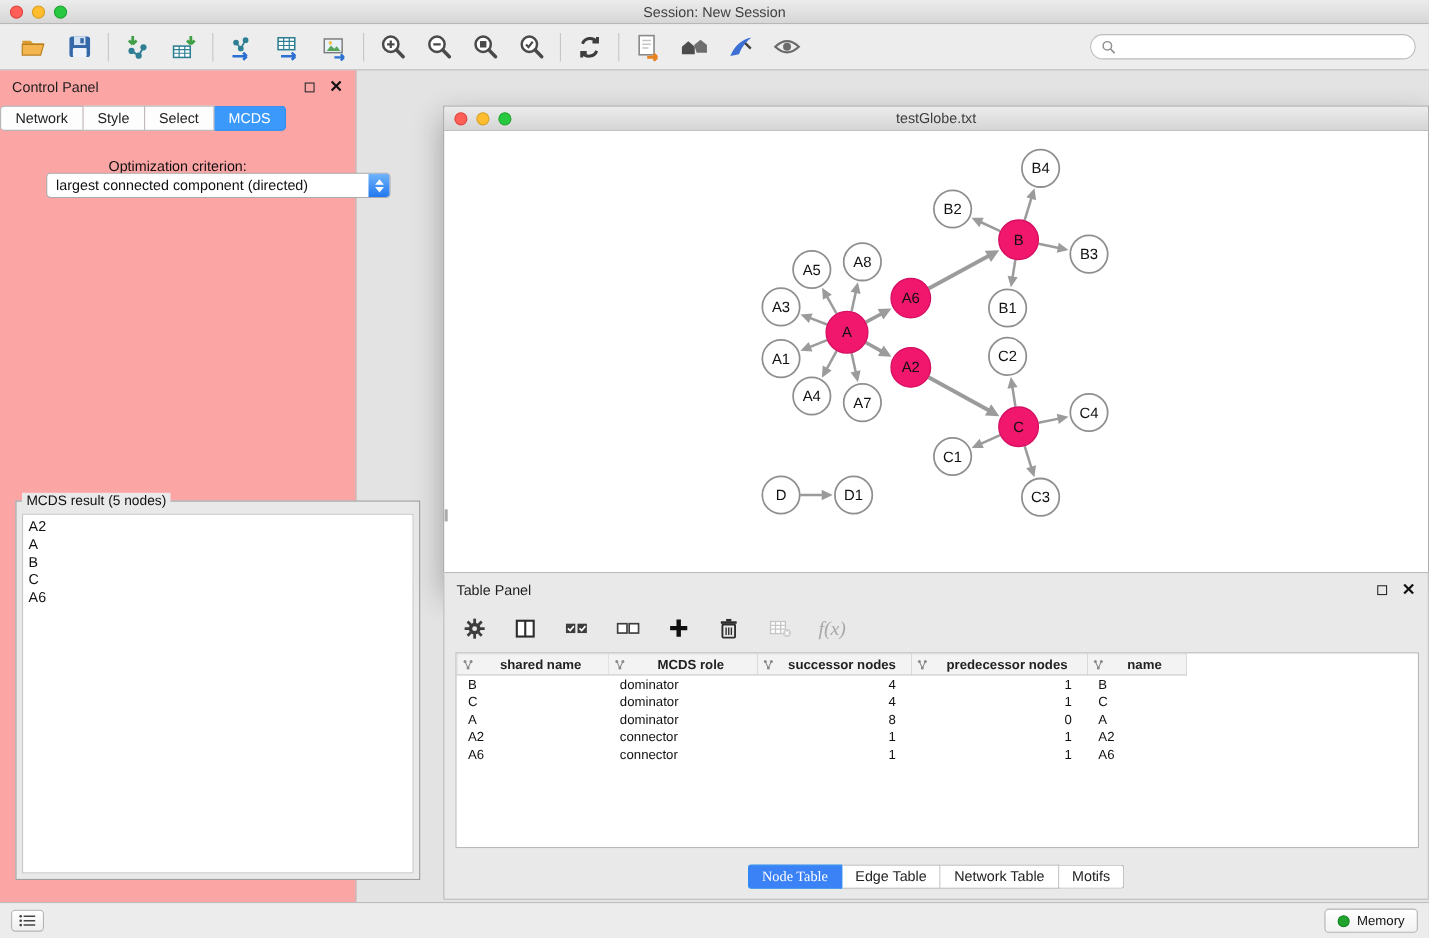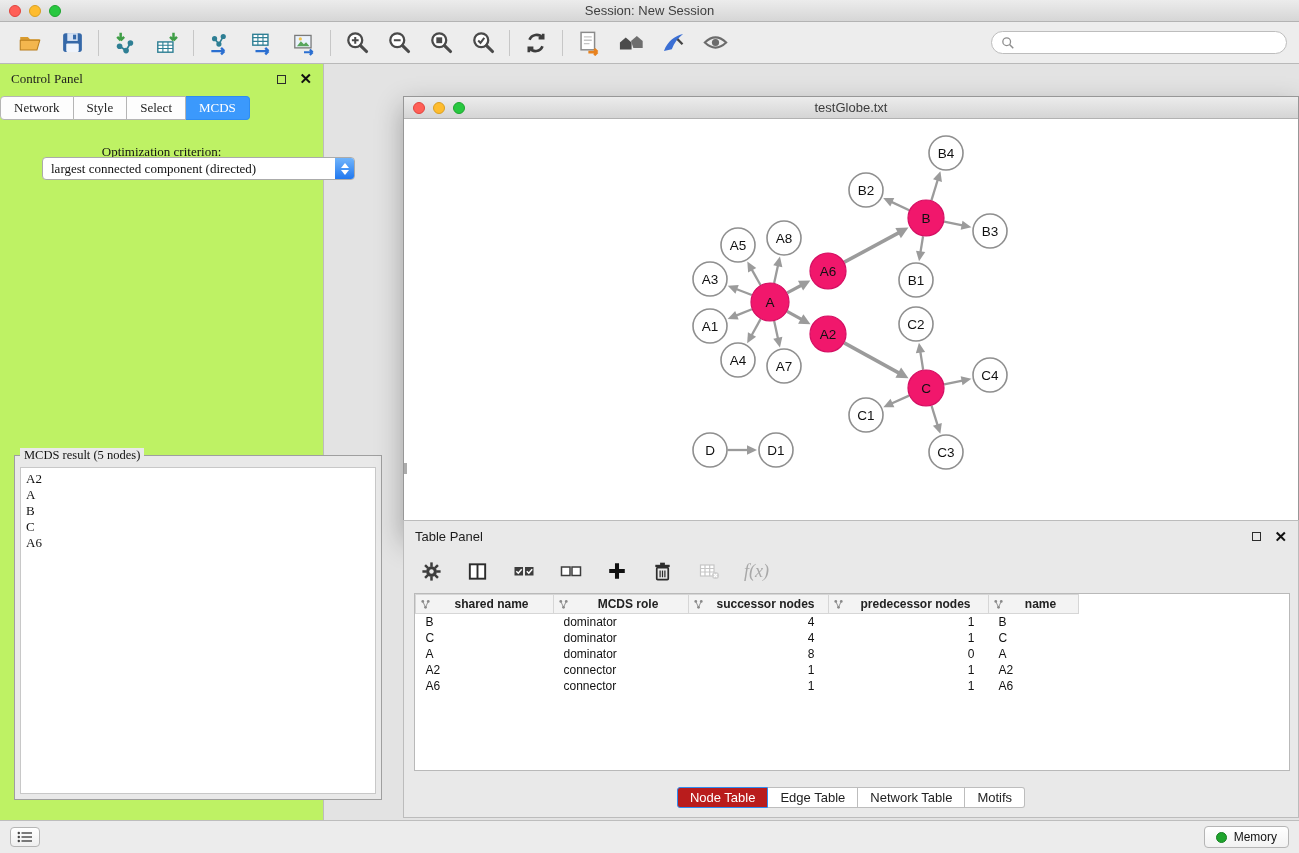--- a/index.html
+++ b/index.html
@@ -26,21 +26,21 @@
   .tb-sep { width:1px; height:26px; background:#c7c7c7; margin:0 8px; flex:0 0 auto; }
   .tb-gap { width:6px; flex:0 0 auto; }
   .search-wrap { margin-left:auto; width:296px; height:23px; background:#fff;
     border:1px solid #bdbdbd; border-radius:12px; display:flex; align-items:center;
     padding:0 9px; gap:5px; }
   .search-wrap input { border:none; outline:none; flex:1; font-size:12px;
     background:transparent; font-family:"Liberation Sans", sans-serif; }
 
   
   .control-panel { position:absolute; left:0; top:64px; width:324px; height:756px;
-    background:#bef264; border-right:1px solid #bcbcbc;font-family:Liberation Serif, serif; }
+    background:#fca5a5; border-right:1px solid #bcbcbc; }
   .panel-header { height:30px; display:flex; align-items:center; padding:0 11px;
     font-size:13px; color:#1d1d1d; }
   .panel-ctrl { margin-left:auto; display:flex; gap:13px; align-items:center; }
   .float-box { width:9px; height:9px; border:1.5px solid #2c2c2c; display:inline-block; }
   .close-x { font-size:15px; font-weight:bold; color:#111; line-height:9px; }
   .seg-tabs { display:flex; justify-content:flex-start; margin-top:2px; }
   .seg { font-size:13px; padding:3px 13px; background:#fdfdfd; border:1px solid #b5b5b5;
     border-left:none; color:#222; }
   .seg:first-child { border-left:1px solid #b5b5b5; border-radius:4px 0 0 4px; }
   .seg:last-child { border-radius:0 4px 4px 0; }
@@ -99,21 +99,21 @@
     padding:0 4px 0 18px; overflow:hidden; white-space:nowrap; }
   table.data th .col-icon { position:absolute; left:4px; top:4px; }
   table.data td { font-size:12px; color:#111; height:16px; padding:0 10px;
     white-space:nowrap; overflow:hidden; }
   .tp-tabs { position:absolute; left:0; bottom:9px; width:100%; display:flex;
     justify-content:center; }
   .tp-tab { font-size:13px; padding:2px 12px; background:#fff; border:1px solid #bdbdbd;
     border-left:none; color:#222; }
   .tp-tab:first-child { border-left:1px solid #bdbdbd; border-radius:3px 0 0 3px; }
   .tp-tab:last-child { border-radius:0 3px 3px 0; }
-  .tp-tab.active { background:#b91c1c; border-color:#2f8cf0; color:#fff; }
+  .tp-tab.active { background:#3b82f6; border-color:#2f8cf0; color:#fff;font-family:Liberation Serif, serif; }
 
   
   .statusbar { position:absolute; left:0; right:0; top:820px; height:33px; background:#ececec;
     border-top:1px solid #bdbdbd; display:flex; align-items:center; padding:0 10px; }
   .status-left-btn { width:30px; height:20px; border:1px solid #b5b5b5; border-radius:4px;
     background:linear-gradient(#ffffff,#efefef); display:flex; align-items:center;
     justify-content:center; }
   .memory-btn { margin-left:auto; height:22px; border:1px solid #b5b5b5; border-radius:4px;
     background:linear-gradient(#ffffff,#f2f2f2); display:flex; align-items:center; gap:7px;
     padding:0 11px; font-size:12px; color:#111; }

